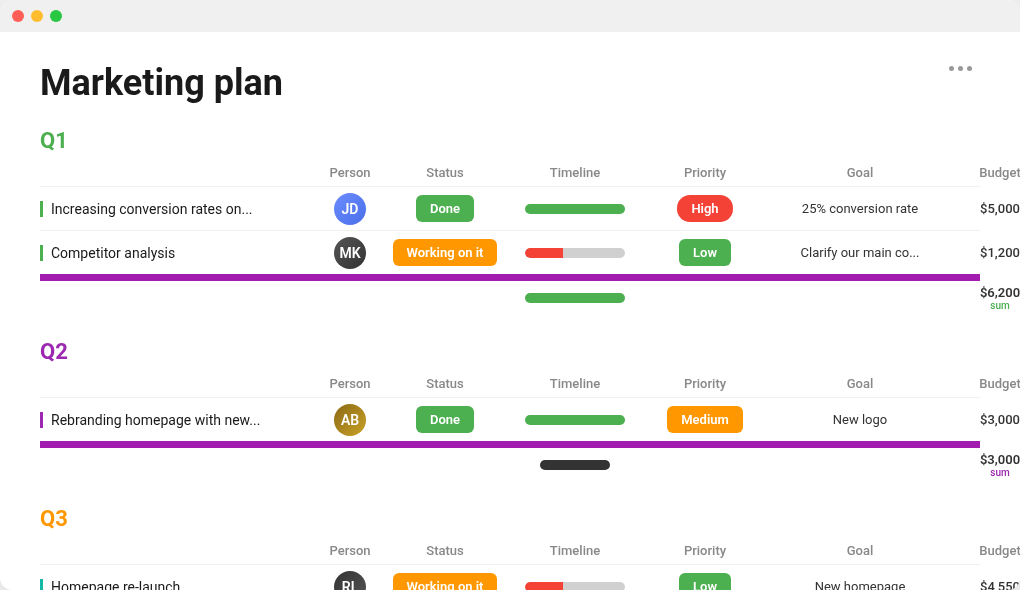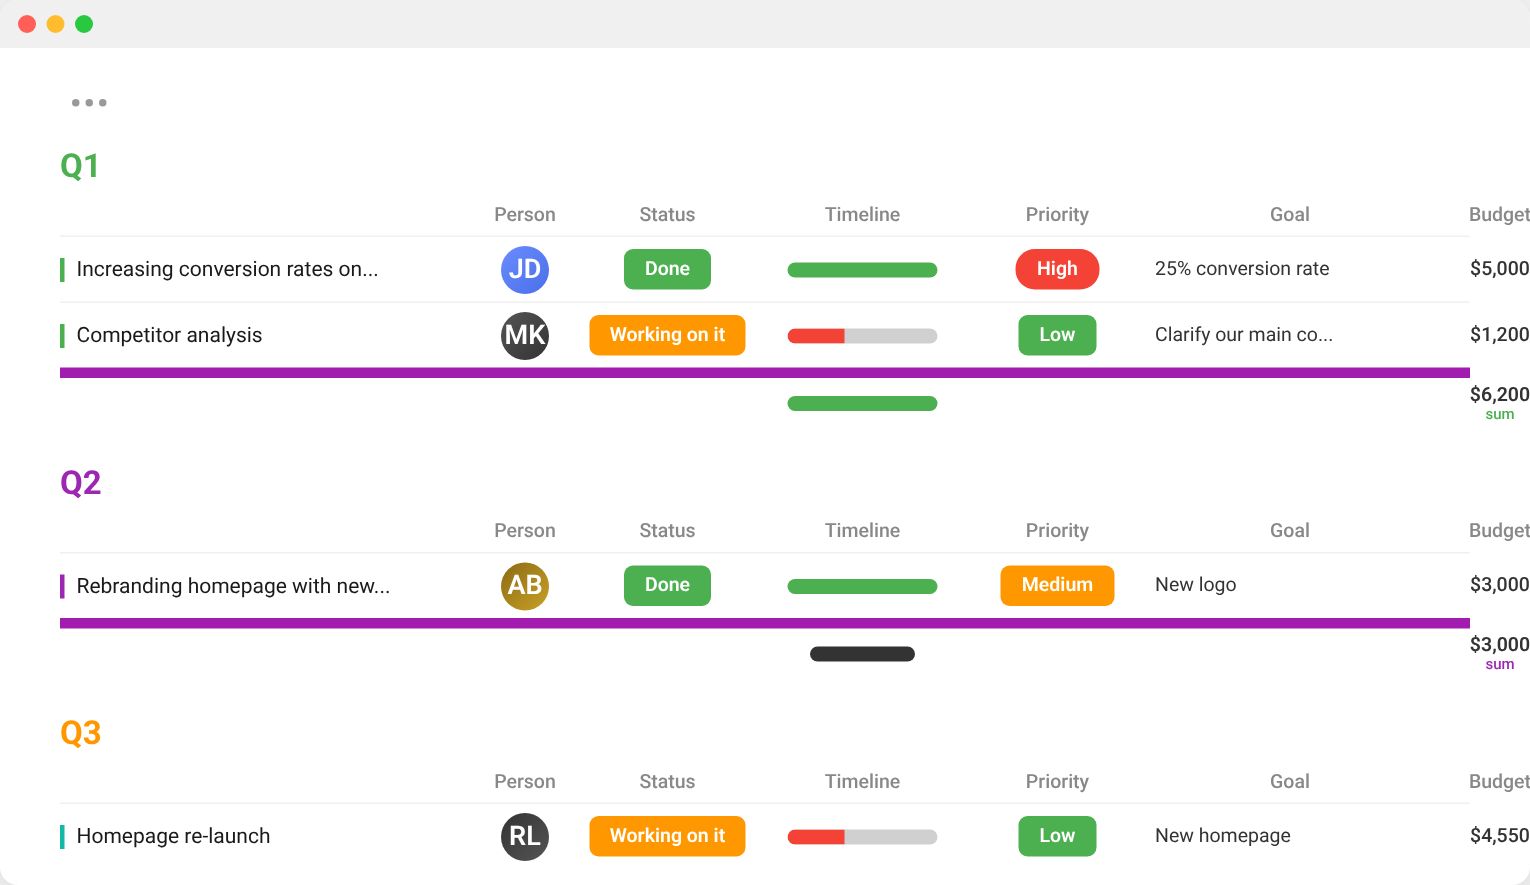--- a/index.html
+++ b/index.html
@@ -112,21 +112,21 @@
       font-weight: 400;
     }
     .avatar {
       width: 32px; height: 32px;
       border-radius: 50%;
       overflow: hidden;
       margin: 0 auto;
       display: flex;
       align-items: center;
       justify-content: center;
-      font-size: 18px;
+      font-size: 14px;
       color: white;
       font-weight: 600;
     }
     .av1 { background: linear-gradient(135deg, #6b8cff, #4a6fe8); }
     .av2 { background: linear-gradient(135deg, #555, #333); }
     .av3 { background: linear-gradient(135deg, #8b6914, #c9a227); }
     .av4 { background: linear-gradient(135deg, #333, #555); }
     .status-badge {
       display: inline-block;
       padding: 6px 14px;
@@ -172,21 +172,21 @@
       font-weight: 600;
       color: white;
       text-align: center;
     }
     .priority-high { background: #f44336; border-radius: 13px; }
     .priority-low { background: #4caf50; }
     .priority-medium { background: #ff9800; }
     .goal-cell {
       font-size: 13px;
       color: #333;
-      text-align: left;
+      text-align: center;
     }
     .budget-cell {
       font-size: 13px;
       color: #333;
       text-align: center;
       font-weight: 500;
     }
     .sum-row {
       display: grid;
       grid-template-columns: 280px 60px 130px 130px 130px 180px 100px 36px;
@@ -213,20 +213,21 @@
 <body>
 
 <div class="window">
   <div class="title-bar">
     <div class="traffic-light tl-red"></div>
     <div class="traffic-light tl-yellow"></div>
     <div class="traffic-light tl-green"></div>
   </div>
   <div class="content">
     <div class="page-header">
+      <h1 class="page-title">Marketing plan</h1>
       <div class="more-btn">
         <div class="dot"></div>
         <div class="dot"></div>
         <div class="dot"></div>
       </div>
     </div>
 
     <div class="section">
       <div class="section-title q1-color">Q1</div>
       <div class="table-header">

